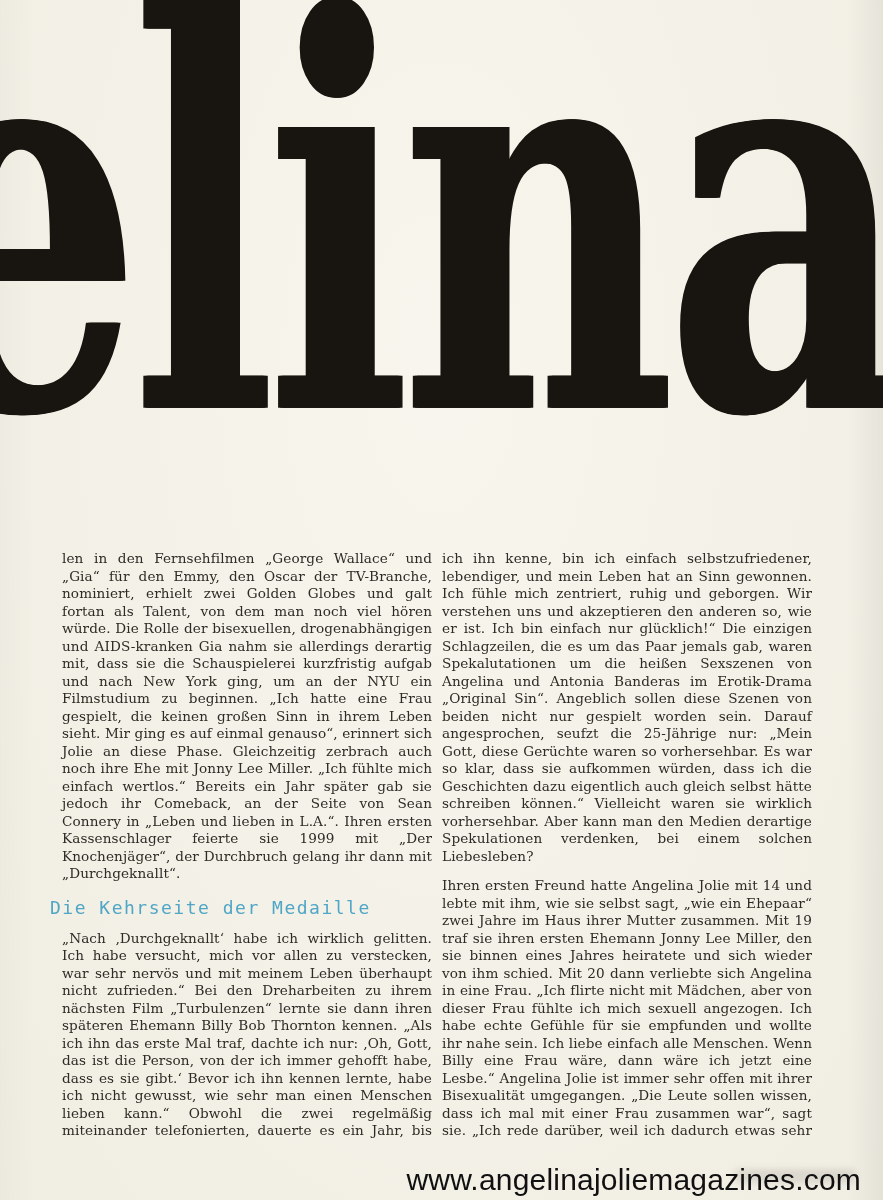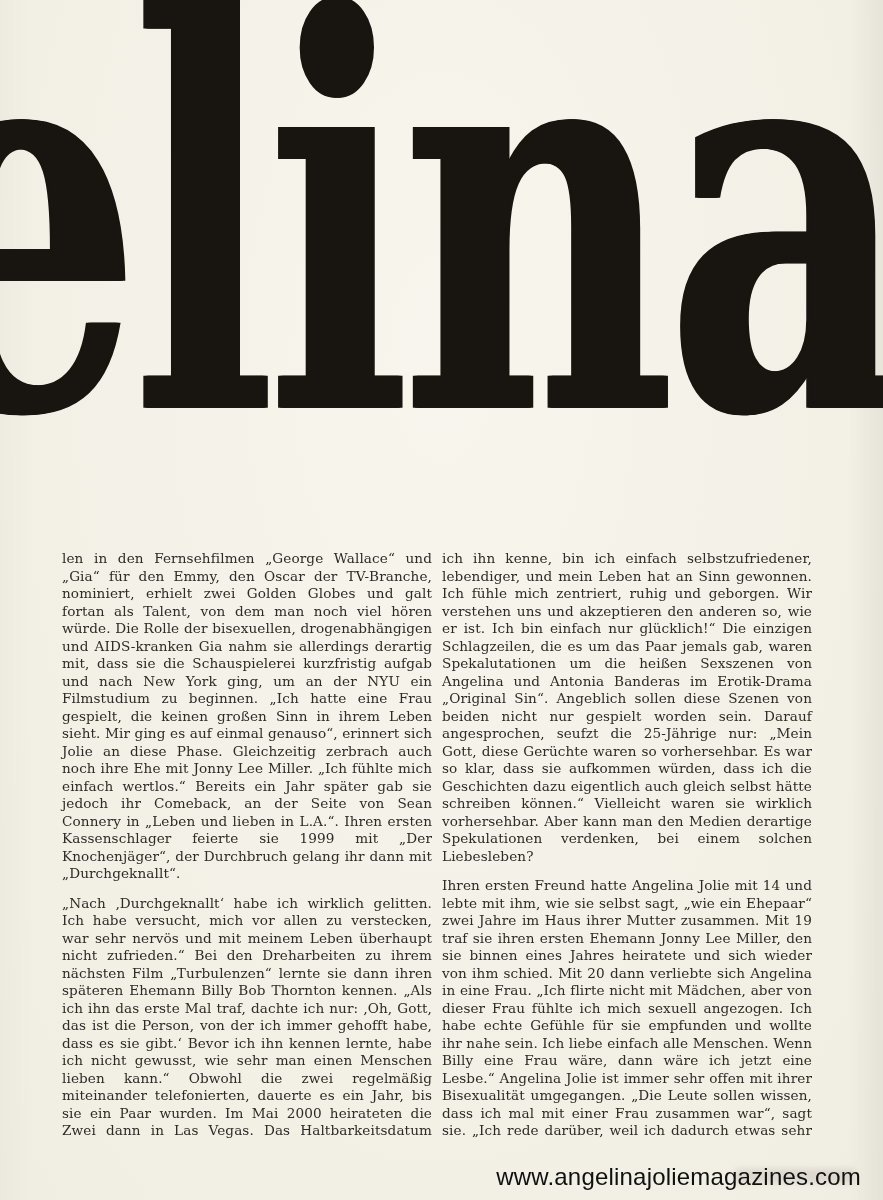--- a/index.html
+++ b/index.html
@@ -52,21 +52,21 @@
     font-size:18px;
     color:#4fa6c6;
     white-space:nowrap;
   }
   .heading-left{letter-spacing:1.5px;}
   .heading-right{letter-spacing:3.5px;}
   
   .footer{
     position:absolute;right:22px;top:1163px;
     font-family:"Liberation Sans", sans-serif;
-    font-size:24px;
+    font-size:30px;
     color:#101010;
     letter-spacing:0.2px;
   }
   .footer-smudge{
     position:absolute;right:28px;top:1169px;width:120px;height:14px;
     background:rgba(120,118,110,0.18);
     filter:blur(3px);
     border-radius:4px;
   }
 </style>
@@ -76,20 +76,21 @@
 <div class="page">
 
   <div class="masthead">
     <span class="masthead-text">elinau</span>
   </div>
 
   <div class="columns">
 
     <div class="col col-left">
       <p class="body-par">len in den Fernsehfilmen „George Wallace“ und „Gia“ für den Emmy, den Oscar der TV-Branche, nominiert, erhielt zwei Golden Globes und galt fortan als Talent, von dem man noch viel hören würde. Die Rolle der bisexuellen, drogenabhängigen und AIDS-kranken Gia nahm sie allerdings derartig mit, dass sie die Schauspielerei kurzfristig aufgab und nach New York ging, um an der NYU ein Filmstudium zu beginnen. „Ich hatte eine Frau gespielt, die keinen großen Sinn in ihrem Leben sieht. Mir ging es auf einmal genauso“, erinnert sich Jolie an diese Phase. Gleichzeitig zerbrach auch noch ihre Ehe mit Jonny Lee Miller. „Ich fühlte mich einfach wertlos.“ Bereits ein Jahr später gab sie jedoch ihr Comeback, an der Seite von Sean Connery in „Leben und lieben in L.A.“. Ihren ersten Kassenschlager feierte sie 1999 mit „Der Knochenjäger“, der Durchbruch gelang ihr dann mit „Durchgeknallt“.</p>
+      <h2 class="section-heading heading-left">Die Kehrseite der Medaille</h2>
       <p class="body-par">„Nach ‚Durchgeknallt‘ habe ich wirklich gelitten. Ich habe versucht, mich vor allen zu verstecken, war sehr nervös und mit meinem Leben überhaupt nicht zufrieden.“ Bei den Dreharbeiten zu ihrem nächsten Film „Turbulenzen“ lernte sie dann ihren späteren Ehemann Billy Bob Thornton kennen. „Als ich ihn das erste Mal traf, dachte ich nur: ‚Oh, Gott, das ist die Person, von der ich immer gehofft habe, dass es sie gibt.‘ Bevor ich ihn kennen lernte, habe ich nicht gewusst, wie sehr man einen Menschen lieben kann.“ Obwohl die zwei regelmäßig miteinander telefonierten, dauerte es ein Jahr, bis sie ein Paar wurden. Im Mai 2000 heirateten die Zwei dann in Las Vegas. Das Haltbarkeitsdatum dieser Ehe wurde von allen auf maximal ein halbes Jahr taxiert. Heute kann Angelina darum triumphierend grinsen: „Wir beide gehören zu den seltsameren Vertretern dieses Geschäfts, deshalb hätte ich schon gedacht, dass man uns Zwei für füreinander geschaffen halten würde...“ Tatsächlich haftet an Thornton ein ähnlich verdrehtes Image wie an seiner Frau. Seine vierte Ehe endete mit einer Klage wegen körperlicher Gewalt. Außerdem hat er zugegeben, in der Vergangenheit Alkoholprobleme und Essstörungen gehabt zu haben. „Wir haben uns beide in unserem Leben oft traurig und allein gefühlt“, beschreibt Angelina ihre Verbindung zu Billy Bob. „Seit</p>
     </div>
 
     <div class="col col-right">
       <p class="body-par">ich ihn kenne, bin ich einfach selbstzufriedener, lebendiger, und mein Leben hat an Sinn gewonnen. Ich fühle mich zentriert, ruhig und geborgen. Wir verstehen uns und akzeptieren den anderen so, wie er ist. Ich bin einfach nur glücklich!“ Die einzigen Schlagzeilen, die es um das Paar jemals gab, waren Spekalutationen um die heißen Sexszenen von Angelina und Antonia Banderas im Erotik-Drama „Original Sin“. Angeblich sollen diese Szenen von beiden nicht nur gespielt worden sein. Darauf angesprochen, seufzt die 25-Jährige nur: „Mein Gott, diese Gerüchte waren so vorhersehbar. Es war so klar, dass sie aufkommen würden, dass ich die Geschichten dazu eigentlich auch gleich selbst hätte schreiben können.“ Vielleicht waren sie wirklich vorhersehbar. Aber kann man den Medien derartige Spekulationen verdenken, bei einem solchen Liebesleben?</p>
       <p class="body-par">
         <span>Ihren ersten Freund hatte Angelina Jolie mit 14 und lebte mit ihm, wie sie selbst sagt, „wie ein Ehepaar“ zwei Jahre im Haus ihrer Mutter zusammen. Mit 19 traf sie ihren ersten Ehemann Jonny Lee Miller, den sie binnen eines Jahres heiratete und sich wieder von ihm schied. Mit 20 dann verliebte sich Angelina in eine Frau. „Ich flirte nicht mit Mädchen, aber von dieser Frau fühlte ich mich sexuell angezogen. Ich habe echte Gefühle für sie empfunden und wollte ihr nahe sein. Ich liebe einfach alle Menschen. Wenn Billy eine Frau wäre, dann wäre ich jetzt eine Lesbe.“ Angelina Jolie ist immer sehr offen mit ihrer Bisexualität umgegangen. „Die Leute sollen wissen, dass ich mal mit einer Frau zusammen war“, sagt sie. „Ich rede darüber, weil ich dadurch etwas sehr Wundervolles entdeckt habe und die Leute wissen sollten, dass diese Erfahrung etwas sehr Reales, sehr Normales ist.“ Auf der Leinwand spielte Angelina ihre erste lesbische Sexszene ein Jahr später als im wirklichen Leben in „Foxfire“. Nach den Dreharbeiten zu „Gia“ wiederum gab sie zu, dass sie die Lesbenszenen mit ihrer Kollegin Elizabeth Mitchell sehr genossen habe: „Elizabeth hatte vorher noch nie eine Liebesszene gedreht, geschweige denn, etwas mit einer Frau gehabt. Ich hatte mit beidem bereits Erfahrung, deshalb habe ich mich darauf gefreut, sie zu küssen, sie zu berühren und zu beobachten, wie sie diese Erfahrungen macht und hoffentlich</span>
         
       </p>
     </div>

